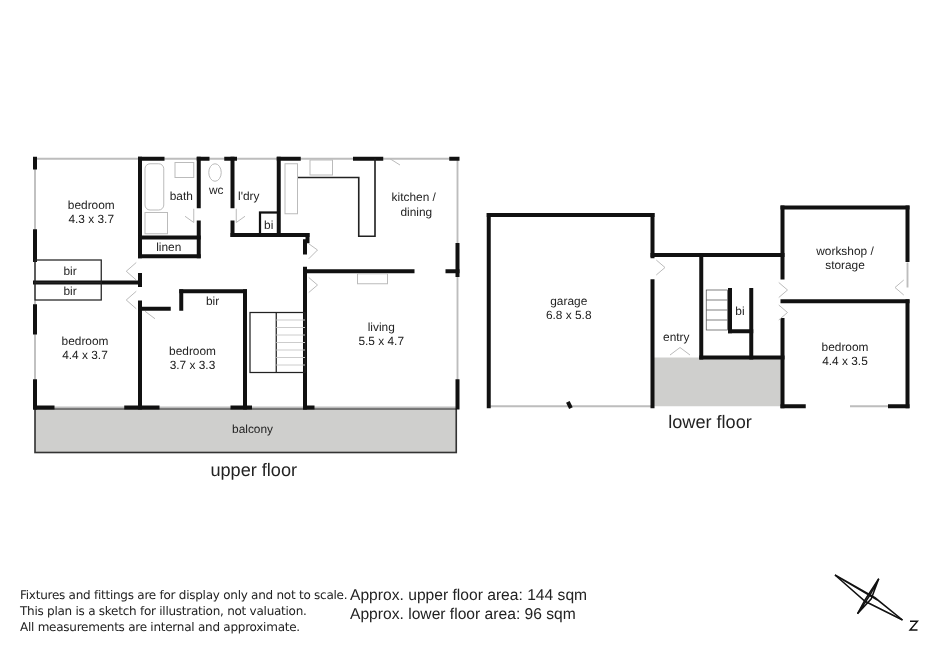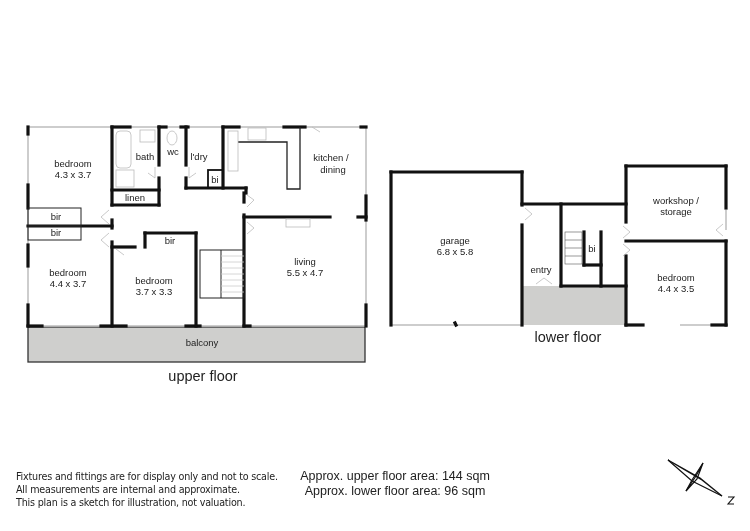--- a/index.html
+++ b/index.html
@@ -2,21 +2,21 @@
 <html><head>
 <meta charset="utf-8">
 <style>
   html, body { margin:0; padding:0; background:#fff; }
   body { width:750px; height:531px; position:relative; overflow:hidden; font-family:"Liberation Sans", sans-serif; }
   svg { position:absolute; left:0; top:0; }
   .lbl { font-family:"Liberation Sans", sans-serif; fill:#222; font-size:9.5px; text-anchor:middle; }
   .title { font-family:"Liberation Sans", sans-serif; fill:#222; font-size:14.5px; text-anchor:middle; }
   .disclaimer { position:absolute; left:16px; top:470px; font-family:"DejaVu Sans", sans-serif; font-size:9.6px; line-height:13.2px; color:#222; letter-spacing:-0.2px; }
   .disclaimer div { white-space:nowrap; }
-  .areas { position:absolute; left:280px; top:469px; width:230px; text-align:center; font-family:"Liberation Sans", sans-serif; font-size:12.5px; line-height:15px; color:#222; }
+  .areas { position:absolute; left:280px; top:469px; width:230px; font-family:"Liberation Sans", sans-serif; font-size:12.5px; line-height:15px; color:#222; }
   .areas div { white-space:nowrap; }
 </style>
 </head>
 <body>
 
 <svg width="750" height="531" viewBox="0 0 750 531">
 
   <g>
 
     <rect x="28" y="327" width="337" height="35" fill="#cfcfcd" stroke="#333" stroke-width="1.3"></rect>
@@ -206,20 +206,20 @@
     <path d="M668,460 L700,478 L722,496 L702,480 Z"></path>
     <path d="M668,460 L692,481 L722,496"></path>
     <path d="M703,463 L696,476 L686,491 L697,479 Z"></path>
     <path d="M703,463 L692,480 L686,491"></path>
     <path d="M728,497 L734,497 L728,504 L734,504" stroke-width="1.1"></path>
   </g>
 </svg>
 
 <div class="disclaimer">
   <div>Fixtures and fittings are for display only and not to scale.</div>
+  <div>This plan is a sketch for illustration, not valuation.</div>
   <div>All measurements are internal and approximate.</div>
-  <div>This plan is a sketch for illustration, not valuation.</div>
 </div>
 
 <div class="areas">
   <div>Approx. upper floor area: 144 sqm</div>
   <div>Approx. lower floor area: 96 sqm</div>
 </div>
 
 </body></html>

